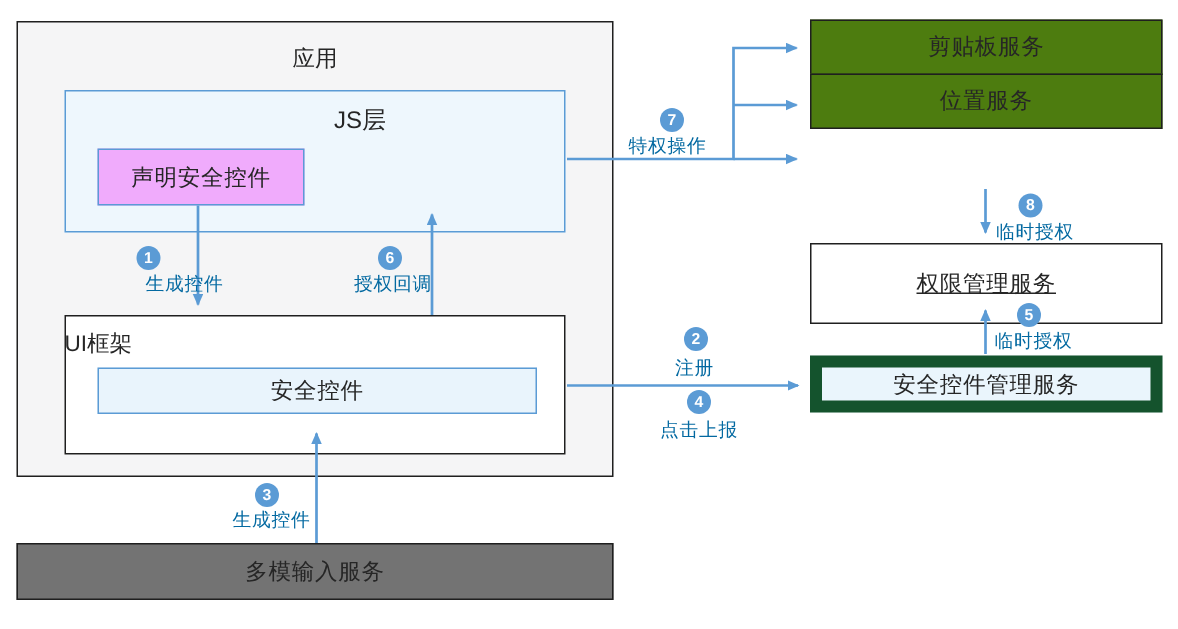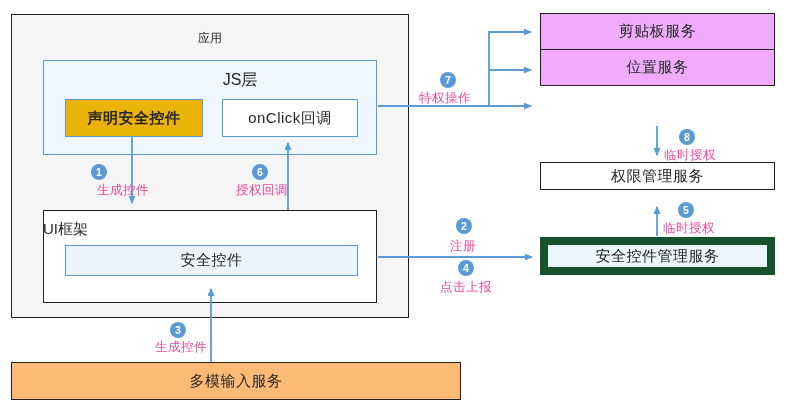--- a/index.html
+++ b/index.html
@@ -10,75 +10,72 @@
     width: 785px;
     height: 419px;
     background: #ffffff;
     overflow: hidden;
   }
   .box { position: absolute; display: flex; align-items: center; justify-content: center; }
   .box-text { font-size: 15px; color: #262626; letter-spacing: 0.5px; }
 
   
   .app-box { left: 11px; top: 14px; width: 398px; height: 304px; background: #f5f5f6; border: 1.5px solid #1f1f1f; }
-  .app-title { position: absolute; left: 11px; top: 30px; width: 398px; text-align: center; font-size: 12px; }
+  .app-title { position: absolute; left: 11px; top: 30px; width: 398px; text-align: center; font-size: 15px; }
 
   
   .js-layer { left: 43px; top: 60px; width: 334px; height: 95px; background: #eef7fd; border: 1.5px solid #5b9bd5; }
   .js-title { position: absolute; left: 43px; top: 70px; width: 394px; text-align: center; font-size: 16px; }
-  .node-declare { left: 65px; top: 99px; width: 138px; height: 38px; background: #eab308; border: 1.5px solid #5b9bd5; font-weight: bold; }
+  .node-declare { left: 65px; top: 99px; width: 138px; height: 38px; background: #f0abfc; border: 1.5px solid #5b9bd5; }
   .node-onclick { left: 222px; top: 99px; width: 136px; height: 38px; background: #ffffff; border: 1.5px solid #5b9bd5; }
 
   
   .ui-frame { left: 43px; top: 210px; width: 334px; height: 93px; background: #ffffff; border: 1.5px solid #1f1f1f; }
   .ui-title { position: absolute; left: 43px; top: 220px; width: 334px; text-align: left; font-size: 15px; }
   .node-security { left: 65px; top: 245px; width: 293px; height: 31px; background: #e9f4fc; border: 1.5px solid #5b9bd5; }
 
   
-  .bottom-service { left: 11px; top: 362px; width: 450px; height: 38px; background: #fdba74; border: 1.5px solid #1f1f1f; }
+  .bottom-service { left: 11px; top: 362px; width: 398px; height: 38px; background: #737373; border: 1.5px solid #1f1f1f; }
 
   
   .right-col { position: absolute; left: 540px; top: 13px; width: 235px; }
-  .right-row { position: relative; height: 37.3px; background: #f0abfc; border: 1.5px solid #1f1f1f;
+  .right-row { position: relative; height: 37.3px; background: #4d7c0f; border: 1.5px solid #1f1f1f;
                display: flex; align-items: center; justify-content: center; }
   .right-row + .right-row { margin-top: -1.5px; }
 
-  .permission-box { left: 540px; top: 162px; width: 235px; height: 28px; background: #ffffff; border: 1.5px solid #1f1f1f; }
+  .permission-box { left: 540px; top: 162px; width: 235px; height: 54px; background: #ffffff; border: 1.5px solid #1f1f1f; text-decoration: underline; }
   .secmgmt-box { left: 540px; top: 237px; width: 235px; height: 38px; background: #eaf5fc; border: 8px solid #14532d; }
 
   
   .arrows { position: absolute; left: 0; top: 0; width: 785px; height: 419px; pointer-events: none; }
 
   
   .badge {
     position: absolute; width: 16px; height: 16px; border-radius: 50%;
     background: #5b9bd5; color: #ffffff; font-size: 10.5px; font-weight: bold;
     display: flex; align-items: center; justify-content: center;
     transform: translate(-50%, -50%);
   }
   .step-label {
     position: absolute; transform: translate(-50%, -50%);
-    font-size: 12.5px; color: #ec4899; white-space: nowrap; letter-spacing: 0.5px;
+    font-size: 12.5px; color: #0369a1; white-space: nowrap; letter-spacing: 0.5px;
   }
 </style>
 </head>
 <body>
 
 <div class="canvas">
 
   <div class="box app-box"></div>
   <div class="app-title">应用</div>
 
   <div class="box js-layer"></div>
   <div class="js-title">JS层</div>
   <div class="box node-declare">
     <span class="box-text">声明安全控件</span>
-  </div>
-  <div class="box node-onclick">
-    <span class="box-text">onClick回调</span>
   </div>
 
   <div class="box ui-frame"></div>
   <div class="ui-title">UI框架</div>
   <div class="box node-security">
     <span class="box-text">安全控件</span>
   </div>
 
   <div class="box bottom-service">
     <span class="box-text">多模输入服务</span>

